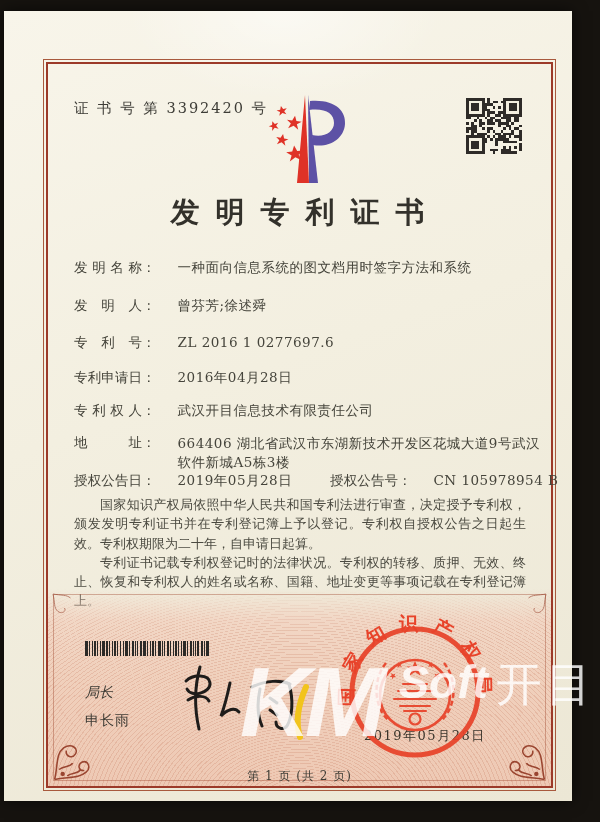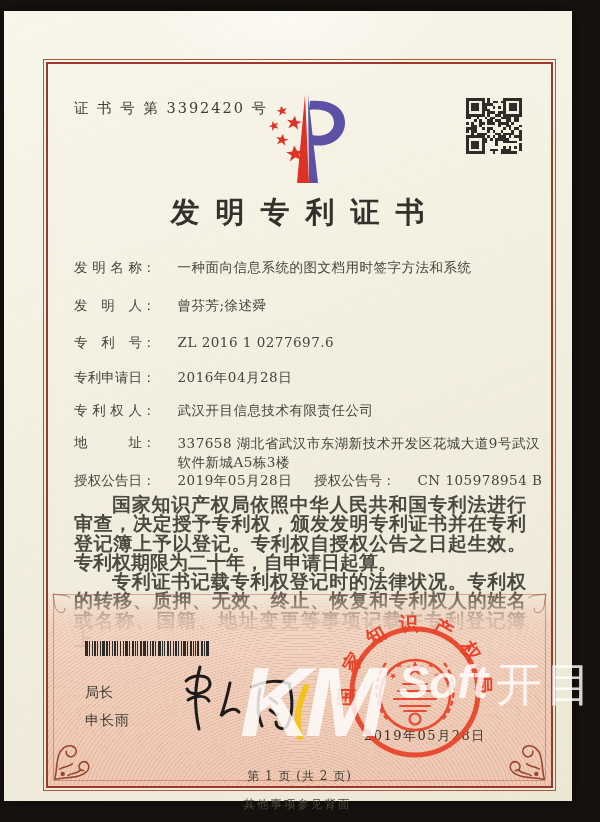--- a/index.html
+++ b/index.html
@@ -34,24 +34,24 @@
   .row .lab{
     display:inline-block;width:68px;vertical-align:top;
     text-align:justify;text-align-last:justify;
   }
   .row .colon{margin:0 2px 0 0;}
   .row .val{margin-left:20px;letter-spacing:.5px;}
   .row .val.wrap{
     display:inline-block;white-space:normal;width:372px;line-height:19px;
     vertical-align:top;letter-spacing:.5px;
   }
-  .row .pair2{position:absolute;left:240px;top:0;white-space:nowrap;}
+  .row .pair2{position:absolute;left:256px;top:0;white-space:nowrap;}
   .paras{
     position:absolute;left:70px;top:484px;width:452px;
-    font-size:19px;line-height:19.3px;color:#4b4a41;text-align:justify;font-weight:bold;
+    font-size:13px;line-height:19.3px;color:#4b4a41;text-align:justify;
   }
   .paras p{margin:0;text-indent:2em;}
   .panel{position:absolute;left:44px;top:578px;width:503px;height:197px;}
   .panel-bg{
     position:absolute;inset:0;
     background:linear-gradient(180deg,rgba(243,216,200,0) 0%,rgba(242,211,193,.85) 16%,#f0d0bc 45%,#eec9b4 100%);
   }
   .panel-lines{
     position:absolute;inset:0;
     background:repeating-radial-gradient(ellipse 560px 380px at 50% 112%,
@@ -61,21 +61,21 @@
   }
   .panel-border{
     position:absolute;inset:5px;border:1px solid rgba(158,70,45,.4);
   }
   .corner{position:absolute;width:54px;height:54px;}
   .corner.bl{left:3px;bottom:3px;}
   .corner.br{right:3px;bottom:3px;transform:scaleX(-1);}
   .corner.tl{left:3px;top:3px;transform:scaleY(-1);width:30px;height:30px;opacity:.65;}
   .corner.tr{right:3px;top:3px;transform:scale(-1,-1);width:30px;height:30px;opacity:.65;}
   .barcode{position:absolute;left:37px;top:52px;width:148px;height:15px;}
-  .signer-title{position:absolute;left:37px;top:95px;font-size:14px;color:#3c3a33;}
+  .signer-title{position:absolute;left:37px;top:95px;font-size:14px;color:#3c3a33;font-style:italic;}
   .signer-name{position:absolute;left:37px;top:123px;font-size:14px;color:#3c3a33;letter-spacing:1px;}
   .signature{position:absolute;left:128px;top:64px;width:150px;height:95px;z-index:7;}
   .seal{position:absolute;left:282px;top:18px;width:170px;height:170px;z-index:6;}
   .seal-date{
     position:absolute;left:316px;top:138px;z-index:5;
     font-size:13px;letter-spacing:1.5px;color:#3a352c;white-space:nowrap;
   }
   .page-note{
     position:absolute;left:0;top:179px;width:100%;text-align:center;
     font-size:12px;color:#3e3c35;letter-spacing:1px;
@@ -286,21 +286,21 @@
   <div class="row" style="top:323px">
     <span class="lab">专利号</span><span class="colon">：</span><span class="val">ZL 2016 1 0277697.6</span>
   </div>
   <div class="row" style="top:358px">
     <span class="lab">专利申请日</span><span class="colon">：</span><span class="val">2016年04月28日</span>
   </div>
   <div class="row" style="top:391px">
     <span class="lab">专利权人</span><span class="colon">：</span><span class="val">武汉开目信息技术有限责任公司</span>
   </div>
   <div class="row" style="top:423px">
-    <span class="lab">地址</span><span class="colon">：</span><span class="val wrap">337658 湖北省武汉市东湖新技术开发区花城大道9号武汉软件新城A5栋3楼</span>
+    <span class="lab">地址</span><span class="colon">：</span><span class="val wrap">664406 湖北省武汉市东湖新技术开发区花城大道9号武汉软件新城A5栋3楼</span>
   </div>
   <div class="row" style="top:461px">
     <span class="lab">授权公告日</span><span class="colon">：</span><span class="val">2019年05月28日</span>
     <span class="pair2">
       <span class="lab">授权公告号</span><span class="colon">：</span><span class="val">CN 105978954 B</span>
     </span>
   </div>
 
   <div class="paras">
     <p>国家知识产权局依照中华人民共和国专利法进行审查，决定授予专利权，颁发发明专利证书并在专利登记簿上予以登记。专利权自授权公告之日起生效。专利权期限为二十年，自申请日起算。</p>
@@ -437,20 +437,19 @@
       <text font-size="19" letter-spacing="13" fill="#e8432a" font-weight="bold" font-family="'DejaVu Serif','Liberation Serif',serif">
         <textPath href="#sealArc" startOffset="50%" text-anchor="middle">国家知识产权局</textPath>
       </text>
     </svg>
 
     <div class="seal-date">2019年05月28日</div>
 
     <div class="page-note">第 1 页 (共 2 页)</div>
   </div>
 
-  <div class="back-note">其他事项参见背面</div>
 </div>
 
 <div class="watermark">
   <span class="wm-km">KM</span>
   <span class="wm-soft">Soft</span>
   <span class="wm-cn">开目</span>
 </div>
 
 </body></html>

